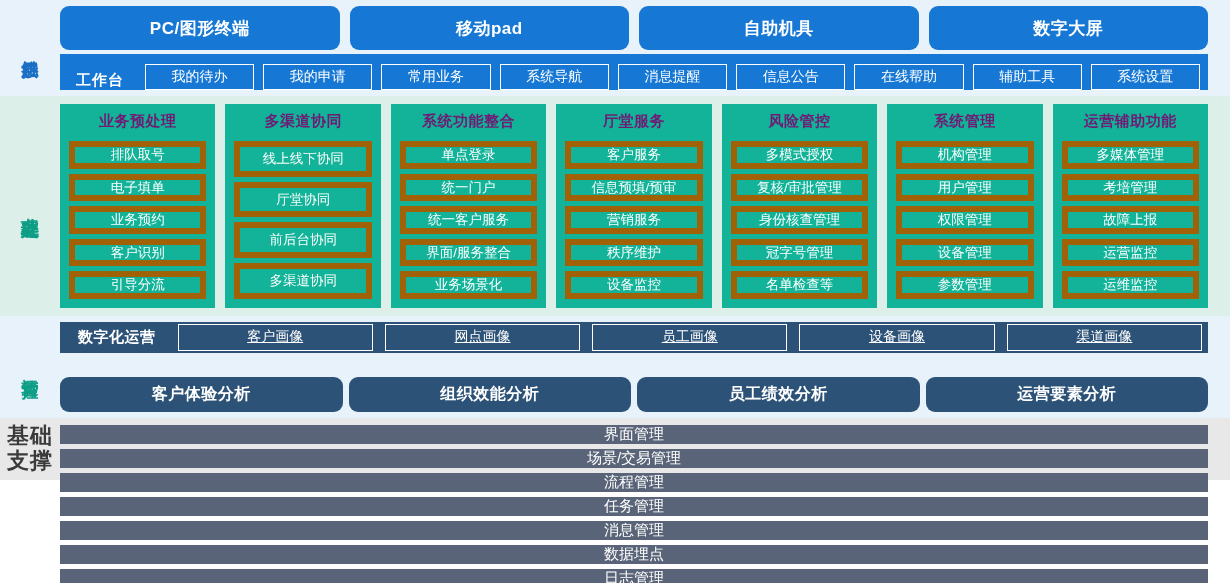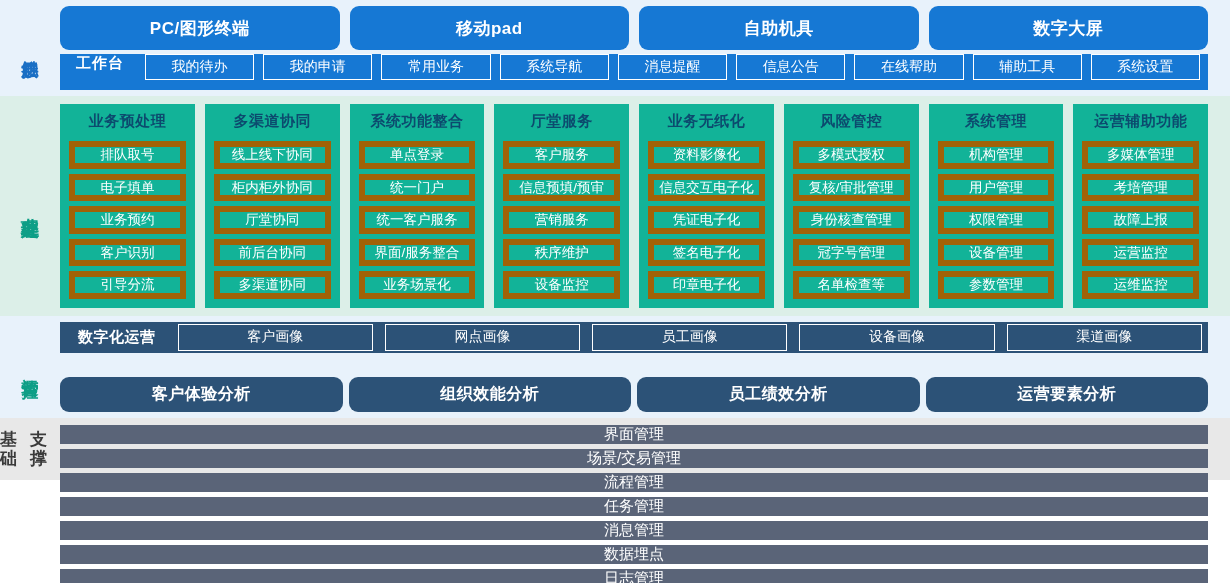--- a/index.html
+++ b/index.html
@@ -51,21 +51,21 @@
     font-weight: bold;
     display: flex;
     align-items: center;
     justify-content: center;
     letter-spacing: 0.5px;
   }
   .workbench-bar {
     height: 36px;
     background: #1678D4;
     display: flex;
-    align-items: flex-start;
+    align-items: flex-end;
     gap: 9px;
     padding: 0 8px;
   }
   .workbench-title {
     color: #ffffff;
     font-size: 15px;
     font-weight: bold;
     padding: 0 12px 0 8px;
     white-space: nowrap;
     letter-spacing: 1px;
@@ -93,21 +93,21 @@
   .biz-col {
     flex: 1 1 0;
     background: #12B398;
     display: flex;
     flex-direction: column;
     align-items: stretch;
     padding: 7px 9px 9px 9px;
     gap: 5px;
   }
   .biz-col-title {
-    color: #0c4a6e;
+    color: #701a75;
     font-size: 15px;
     font-weight: bold;
     text-align: center;
     padding: 1px 0 5px 0;
     letter-spacing: 0.5px;
     white-space: nowrap;
   }
   .biz-item {
     border: 6px solid #a16207;
     color: #ffffff;
@@ -144,41 +144,42 @@
   .portrait-item {
     flex: 1 1 0;
     height: 27px;
     border: 1px solid #ffffff;
     color: #ffffff;
     font-size: 14px;
     display: flex;
     align-items: center;
     justify-content: center;
     white-space: nowrap;
+    text-decoration: underline;
   }
   .analysis-row { display: flex; gap: 6px; height: 42px; }
   .analysis-item {
     flex: 1 1 0;
     background: #2C5277;
     border-radius: 9px;
     color: #ffffff;
     font-size: 16px;
     font-weight: bold;
     display: flex;
     align-items: center;
     justify-content: center;
     letter-spacing: 0.5px;
   }
 
   
   #foundation-layer { background: #E8E8E8; height: 62px; padding: 7px 0; }
   #foundation-layer .band-label {
     color: #3A3A3A;
-    font-size: 17px;
-    flex-direction: row;
+    font-size: 22px;
+    flex-direction: column;
     text-align: left;
   }
   #foundation-layer .band-body {
     flex-direction: column;
     gap: 5px;
     padding-right: 22px;
   }
   .found-item {
     flex: 1 1 0;
     background: #5A6478;
@@ -228,21 +229,20 @@
         <div class="biz-item">排队取号</div>
         <div class="biz-item">电子填单</div>
         <div class="biz-item">业务预约</div>
         <div class="biz-item">客户识别</div>
         <div class="biz-item">引导分流</div>
       </div>
 
       <div class="biz-col">
         <div class="biz-col-title">多渠道协同</div>
         <div class="biz-item">线上线下协同</div>
-        <div class="biz-item">柜内柜外协同</div>
         <div class="biz-item">厅堂协同</div>
         <div class="biz-item">前后台协同</div>
         <div class="biz-item">多渠道协同</div>
       </div>
 
       <div class="biz-col">
         <div class="biz-col-title">系统功能整合</div>
         <div class="biz-item">单点登录</div>
         <div class="biz-item">统一门户</div>
         <div class="biz-item">统一客户服务</div>
@@ -252,28 +252,20 @@
 
       <div class="biz-col">
         <div class="biz-col-title">厅堂服务</div>
         <div class="biz-item">客户服务</div>
         <div class="biz-item">信息预填/预审</div>
         <div class="biz-item">营销服务</div>
         <div class="biz-item">秩序维护</div>
         <div class="biz-item">设备监控</div>
       </div>
 
-      <div class="biz-col">
-        <div class="biz-col-title">业务无纸化</div>
-        <div class="biz-item">资料影像化</div>
-        <div class="biz-item">信息交互电子化</div>
-        <div class="biz-item">凭证电子化</div>
-        <div class="biz-item">签名电子化</div>
-        <div class="biz-item">印章电子化</div>
-      </div>
 
       <div class="biz-col">
         <div class="biz-col-title">风险管控</div>
         <div class="biz-item">多模式授权</div>
         <div class="biz-item">复核/审批管理</div>
         <div class="biz-item">身份核查管理</div>
         <div class="biz-item">冠字号管理</div>
         <div class="biz-item">名单检查等</div>
       </div>
 

